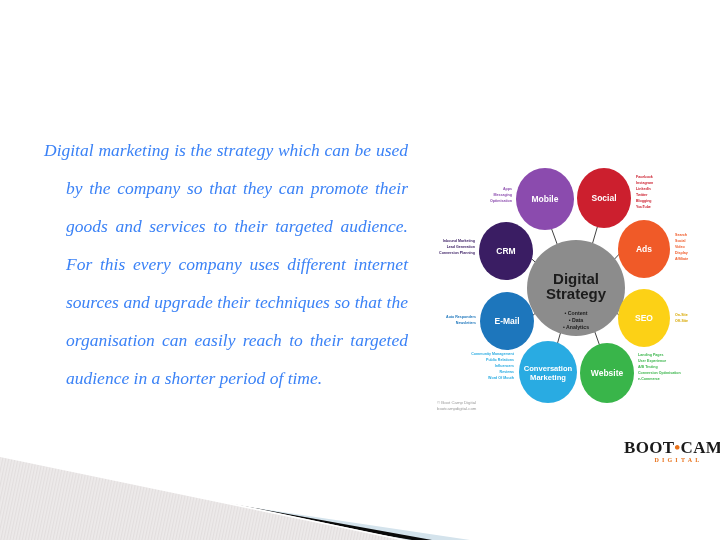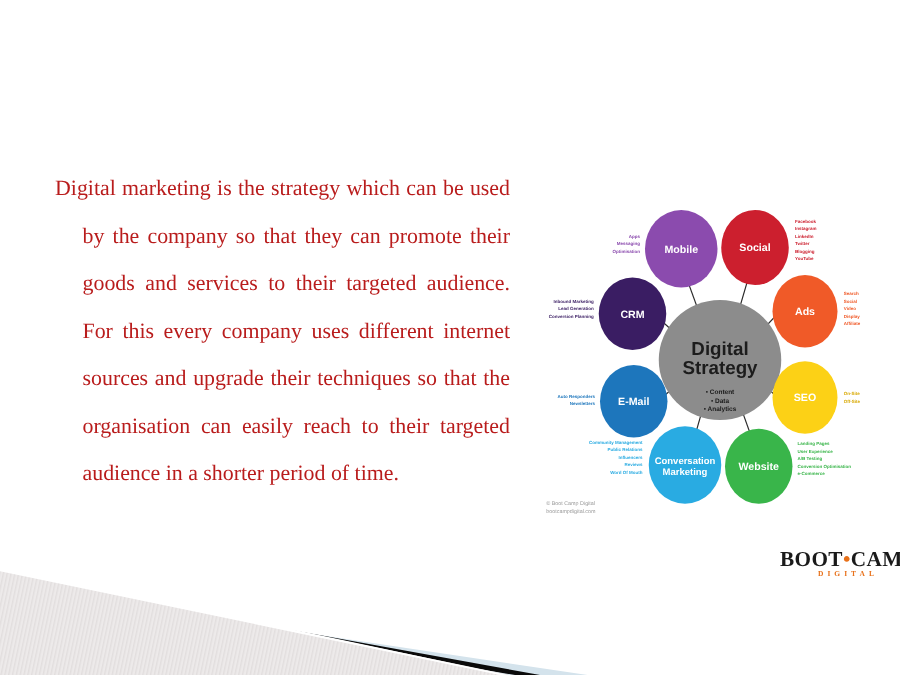--- a/index.html
+++ b/index.html
@@ -39,24 +39,25 @@
 
   
   .body-text {
     position: absolute;
     left: 44px;
     top: 131px;
     width: 364px;
     font-family: "Liberation Serif", serif;
     font-size: 17.5px;
     line-height: 38px;
-    color: #b91c1c;
+    color: #3b82f6;
     text-align: justify;
     text-justify: inter-word;
     text-indent: 6px;
+    font-style: italic;
   }
   .body-text .indent-wrap {
     display: block;
     padding-left: 22px;
     text-indent: -22px;
   }
 
   
   .diagram {
     position: absolute;

